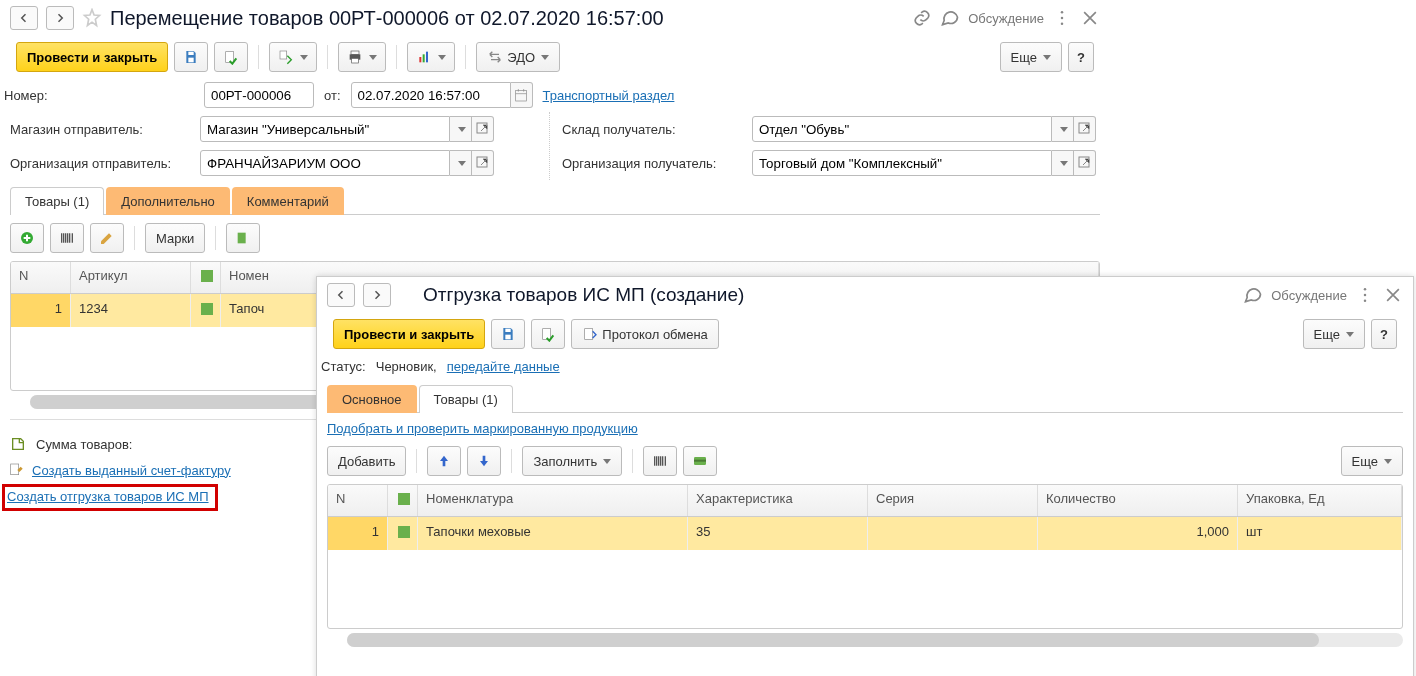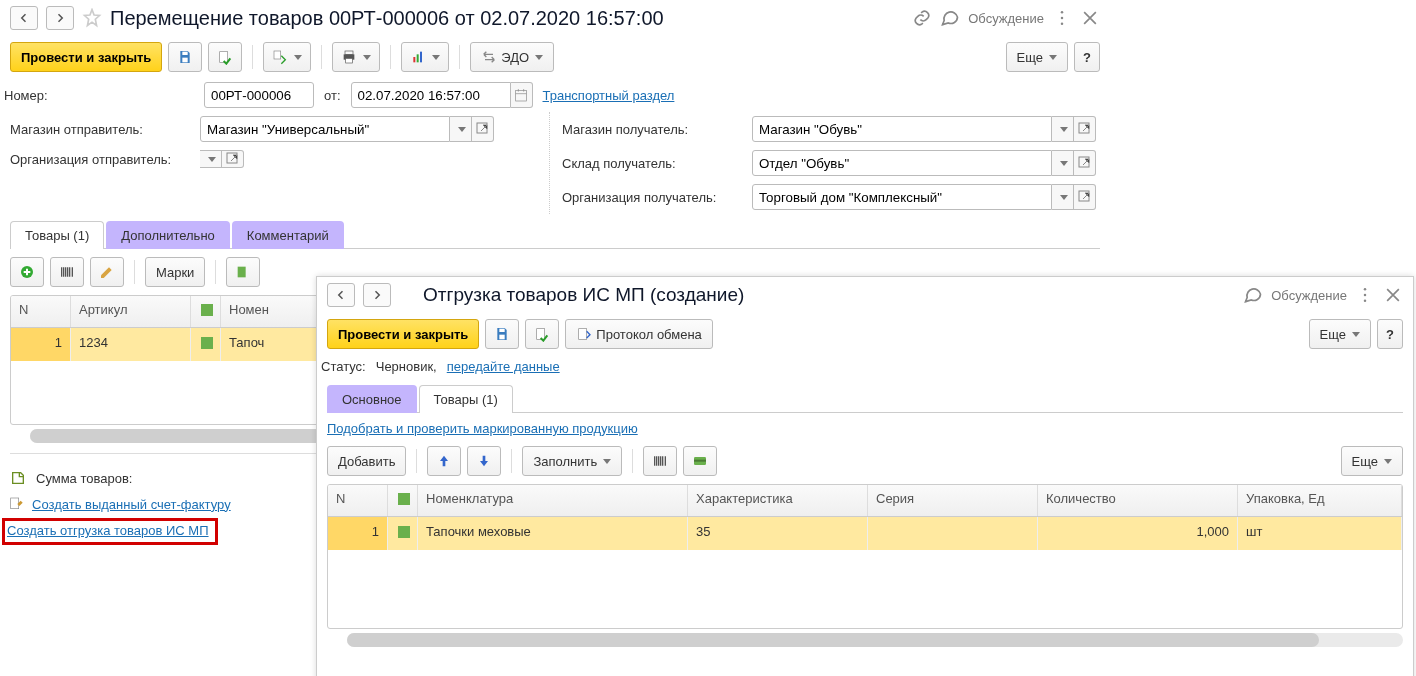--- a/index.html
+++ b/index.html
@@ -10,42 +10,42 @@
 
 .titlebar { display: flex; align-items: center; padding: 6px 10px; gap: 8px; }
 .nav-btn { width: 28px; height: 24px; border: 1px solid #bbb; background: #fafafa; border-radius: 3px; display: inline-flex; align-items: center; justify-content: center; cursor: pointer; }
 .nav-btn svg { width: 12px; height: 12px; stroke: #555; fill: none; stroke-width: 2; }
 .star-ico { width: 20px; height: 20px; color: #ccc; }
 .title { font-size: 20px; color: #0f172a; flex-shrink: 0; }
 .win2 .title { font-size: 19px; margin-left: 24px; }
 .spacer { flex: 1; }
 .ico-act { width: 20px; height: 20px; color: #888; cursor: pointer; }
 
-.toolbar { display: flex; align-items: center; gap: 6px; padding: 6px 10px; }
+.toolbar { display: flex; align-items: center; gap: 6px; padding: 6px 16px; }
 .btn { height: 30px; border: 1px solid #bbb; border-radius: 3px; background: linear-gradient(#fcfcfc,#f0f0f0); display: inline-flex; align-items: center; padding: 0 10px; cursor: pointer; gap: 4px; }
 .btn-yellow { background: linear-gradient(#ffe264,#ffd21a); border-color: #d4a60f; font-weight: bold; color: #000; }
 .btn-icon-only { padding: 0 8px; }
 .dd-arrow { display: inline-block; width: 0; height: 0; border-left: 4px solid transparent; border-right: 4px solid transparent; border-top: 5px solid #777; margin-left: 2px; }
 .vsep { width: 1px; height: 24px; background: #ddd; margin: 0 4px; }
 
 .form-row { display: flex; align-items: center; padding: 4px 4px; gap: 10px; }
 .lbl { color: #333; }
 .inp { height: 26px; border: 1px solid #bbb; border-radius: 3px; padding: 0 6px; background: #fff; }
 .inpgrp { display: inline-flex; align-items: stretch; }
 .inpgrp .inp { border-radius: 3px 0 0 3px; }
 .inpgrp .mini-btn, .inpgrp .mini-btn2 { width: 22px; border: 1px solid #bbb; border-left: none; background: #f7f7f7; display: inline-flex; align-items: center; justify-content: center; cursor: pointer; }
 .inpgrp .mini-btn2 { border-radius: 0 3px 3px 0; }
 .lnk { color: #1a6fb5; text-decoration: underline; cursor: pointer; }
 
 .two-col { display: flex; }
 .two-col > div { flex: 1; }
 .two-col > div:first-child { border-right: 1px dotted #ccc; margin-right: 8px; padding-right: 8px; }
 
 .tabs { display: flex; border-bottom: 1px solid #ccc; margin: 6px 10px 0 10px; }
-.tab { padding: 6px 14px; border: 1px solid transparent; border-bottom: none; cursor: pointer; border-radius: 4px 4px 0 0; position: relative; top: 1px; background: #c4b5fd; margin-right: 2px; }
+.tab { padding: 6px 14px; border: 1px solid transparent; border-bottom: none; cursor: pointer; border-radius: 4px 4px 0 0; position: relative; top: 1px; background: #fdba74; margin-right: 2px; }
 .tab.active { background: #fff; border-color: #ccc; }
 
 .subtoolbar { display: flex; align-items: center; gap: 6px; padding: 8px 10px; }
 
 .grid { border: 1px solid #ccc; margin: 0 10px; border-radius: 3px; overflow: hidden; }
 .grid-head { display: flex; background: linear-gradient(#fafafa,#efefef); border-bottom: 1px solid #ccc; }
 .gh { padding: 6px 8px; border-right: 1px solid #ddd; color: #555; }
 .grid-row { display: flex; }
 .gc { padding: 7px 8px; border-right: 1px solid #eee; }
 .row-sel { background: #ffe9a0; }
@@ -184,48 +184,34 @@
               <svg class="svg-icon" viewBox="0 0 16 16">
                 <rect x="2" y="2" width="10" height="10" fill="none" stroke="#888"></rect>
                 <path stroke="#888" d="M6 10l6-6M12 8V4H8"></path>
               </svg>
             </span>
         </span>
       </div>
       <div class="form-row" style="padding-left:0;">
         <span class="lbl" style="width:180px;">Организация отправитель:</span>
         <span class="inpgrp" style="flex:1;">
+          <input class="inp" style="width: 250px;" value="ФРАНЧАЙЗАРИУМ ООО">
           <span class="mini-btn">
               <span class="dd-arrow"></span>
             </span>
           <span class="mini-btn2">
               <svg class="svg-icon" viewBox="0 0 16 16">
                 <rect x="2" y="2" width="10" height="10" fill="none" stroke="#888"></rect>
                 <path stroke="#888" d="M6 10l6-6M12 8V4H8"></path>
               </svg>
             </span>
         </span>
       </div>
     </div>
     <div>
-      <div class="form-row">
-        <span class="lbl" style="width:180px;">Магазин получатель:</span>
-        <span class="inpgrp" style="flex:1;">
-          <input class="inp" style="width: 300px;" value="Магазин &quot;Обувь&quot;">
-          <span class="mini-btn">
-              <span class="dd-arrow"></span>
-            </span>
-          <span class="mini-btn2">
-              <svg class="svg-icon" viewBox="0 0 16 16">
-                <rect x="2" y="2" width="10" height="10" fill="none" stroke="#888"></rect>
-                <path stroke="#888" d="M6 10l6-6M12 8V4H8"></path>
-              </svg>
-            </span>
-        </span>
-      </div>
       <div class="form-row">
         <span class="lbl" style="width:180px;">Склад получатель:</span>
         <span class="inpgrp" style="flex:1;">
           <input class="inp" style="width: 300px;" value="Отдел &quot;Обувь&quot;">
           <span class="mini-btn">
               <span class="dd-arrow"></span>
             </span>
           <span class="mini-btn2">
               <svg class="svg-icon" viewBox="0 0 16 16">
                 <rect x="2" y="2" width="10" height="10" fill="none" stroke="#888"></rect>

